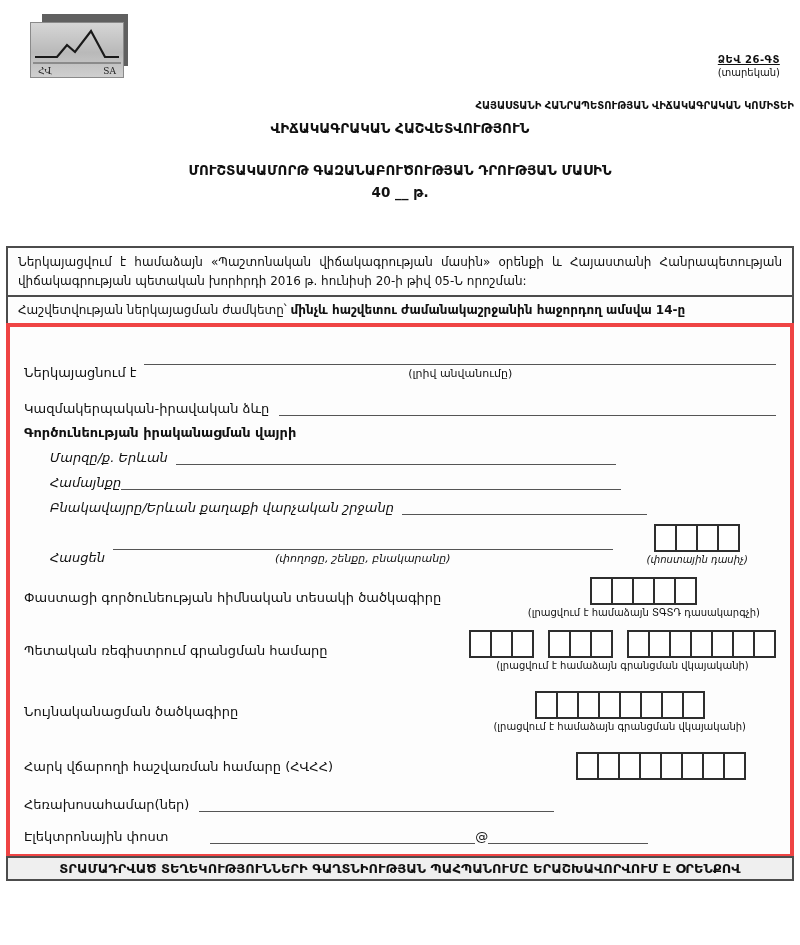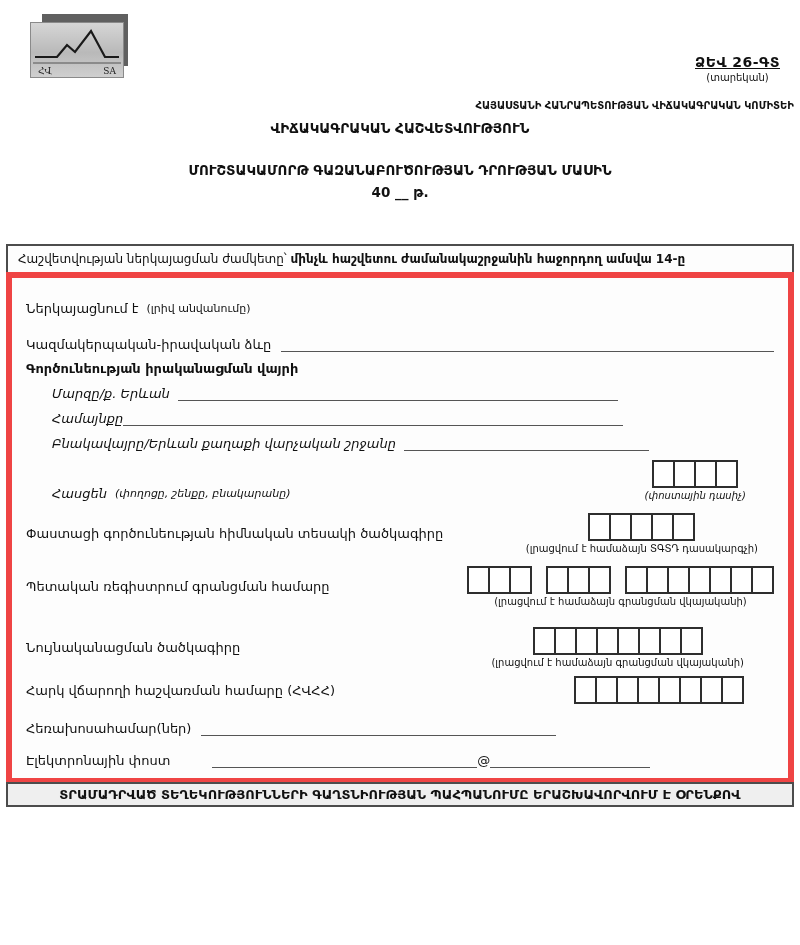--- a/index.html
+++ b/index.html
@@ -12,55 +12,55 @@
   .header { position:relative; height:240px; }
   .logo { position:absolute; left:22px; top:6px; width:102px; height:64px; }
   .logo-shadow { position:absolute; left:14px; top:2px; width:86px; height:52px; background:#606060; }
   .logo-panel { position:absolute; left:2px; top:10px; width:92px; height:54px;
     background:linear-gradient(180deg,#d6d6d6,#b9b9b9 55%,#cfcfcf); border:1px solid #8a8a8a; }
   .logo-panel svg { position:absolute; left:0; top:0; }
   .logo-letters { position:absolute; left:0; bottom:1px; width:100%; display:flex;
     justify-content:space-between; padding:0 7px; box-sizing:border-box;
     font-family:"DejaVu Serif", serif; font-size:9px; color:#222; }
   .form-code { position:absolute; right:14px; top:48px; text-align:center; }
-  .form-code .code { font-weight:bold; font-size:14px; text-decoration:underline; letter-spacing:0.5px; }
+  .form-code .code { font-weight:bold; font-size:10px; text-decoration:underline; letter-spacing:0.5px; }
   .form-code .sub { font-size:10px; margin-top:2px; }
   .org1 { position:absolute; top:94px; width:100%; text-align:right; font-weight:bold; font-size:10px; }
   .org2 { position:absolute; top:114px; width:100%; text-align:center; font-weight:bold; font-size:13.5px; }
   .rtitle { position:absolute; top:156px; width:100%; text-align:center; font-weight:bold; font-size:13.5px; }
   .ryear  { position:absolute; top:178px; width:100%; text-align:center; font-weight:bold; font-size:13.5px; }
   
   .bx { border:2px solid #4c4c4c; background:#fdfdfd; margin-top:-2px; padding:3px 10px; font-size:12px; }
   .bx.first { margin-top:0; }
   .basis { text-align:justify; line-height:1.55; margin:2px 0; }
   .deadline { line-height:1.5; margin:1px 0; }
   .deadline b { font-weight:bold; }
   
-  .mainbx { border:6px solid #ef4444; background:#fdfdfd; margin-top:-2px; padding:6px 14px 10px 14px; font-size:13px; }
+  .mainbx { border:4px solid #ef4444; background:#fdfdfd; margin-top:-2px; padding:6px 14px 10px 14px; font-size:13px; }
   .frow { display:flex; align-items:flex-end; }
   .lbl { white-space:nowrap; }
   .ital { font-style:italic; }
   .boldlbl { font-weight:bold; }
   .indent { margin-left:26px; }
   .line { display:inline-block; border-bottom:1.5px solid #555; height:15px; }
   .grow { flex:1; }
-  .linecol { display:flex; }
+  .linecol { display:flex; flex-direction:column; }
   .cap { font-size:11px; text-align:center; margin-top:2px; }
   .cap.ital { font-style:italic; }
   
   .cellscol { display:flex; flex-direction:column; align-items:center; }
   .cellrows { display:flex; }
   .cell-group { display:inline-flex; }
   .cell-group + .cell-group { margin-left:14px; }
   .cell { width:19px; height:24px; background:#fff; border:2px solid #2e2e2e; margin-left:-2px; }
   .cell:first-child { margin-left:0; }
   .capcells { font-size:10px; margin-top:2px; white-space:nowrap; }
   
   .mt-a { margin-top:16px; } .mt-b { margin-top:20px; } .mt-c { margin-top:9px; }
-  .mt-d { margin-top:12px; } .mt-e { margin-top:8px;justify-content:center; }
+  .mt-d { margin-top:12px; } .mt-e { margin-top:20px;justify-content:center; }
   
   .conf-title { border:2px solid #4c4c4c; background:#efefef; margin-top:-2px;
     text-align:center; font-weight:bold; font-size:13px; padding:3px 4px; }
 </style>
 </head>
 <body>
 
 <div class="page">
 
   <div class="header">
@@ -82,20 +82,23 @@
       <div class="code">ՁԵՎ 26-ԳՏ</div>
       <div class="sub">(տարեկան)</div>
     </div>
 
     <div class="org1">ՀԱՅԱՍՏԱՆԻ ՀԱՆՐԱՊԵՏՈՒԹՅԱՆ ՎԻՃԱԿԱԳՐԱԿԱՆ ԿՈՄԻՏԵԻ</div>
     <div class="org2">ՎԻՃԱԿԱԳՐԱԿԱՆ ՀԱՇՎԵՏՎՈՒԹՅՈՒՆ</div>
     <div class="rtitle">ՄՈՒՇՏԱԿԱՄՈՐԹ ԳԱԶԱՆԱԲՈՒԾՈՒԹՅԱՆ ԴՐՈՒԹՅԱՆ ՄԱՍԻՆ</div>
     <div class="ryear">40 __  թ.</div>
   </div>
 
+  <div class="bx first">
+    <p class="basis">Ներկայացվում է համաձայն «Պաշտոնական վիճակագրության մասին»  օրենքի և Հայաստանի Հանրապետության վիճակագրության պետական խորհրդի 2016 թ. հունիսի 20-ի թիվ 05-Ն որոշման:</p>
+  </div>
 
   <div class="bx">
     <div class="deadline"><span>Հաշվետվության ներկայացման ժամկետը՝ </span><b>մինչև հաշվետու ժամանակաշրջանին հաջորդող ամսվա 14-ը</b></div>
   </div>
 
   <div class="mainbx">
 
     <div class="frow mt-a">
       <span class="lbl">Ներկայացնում է</span>
       <span style="width:8px"></span>

